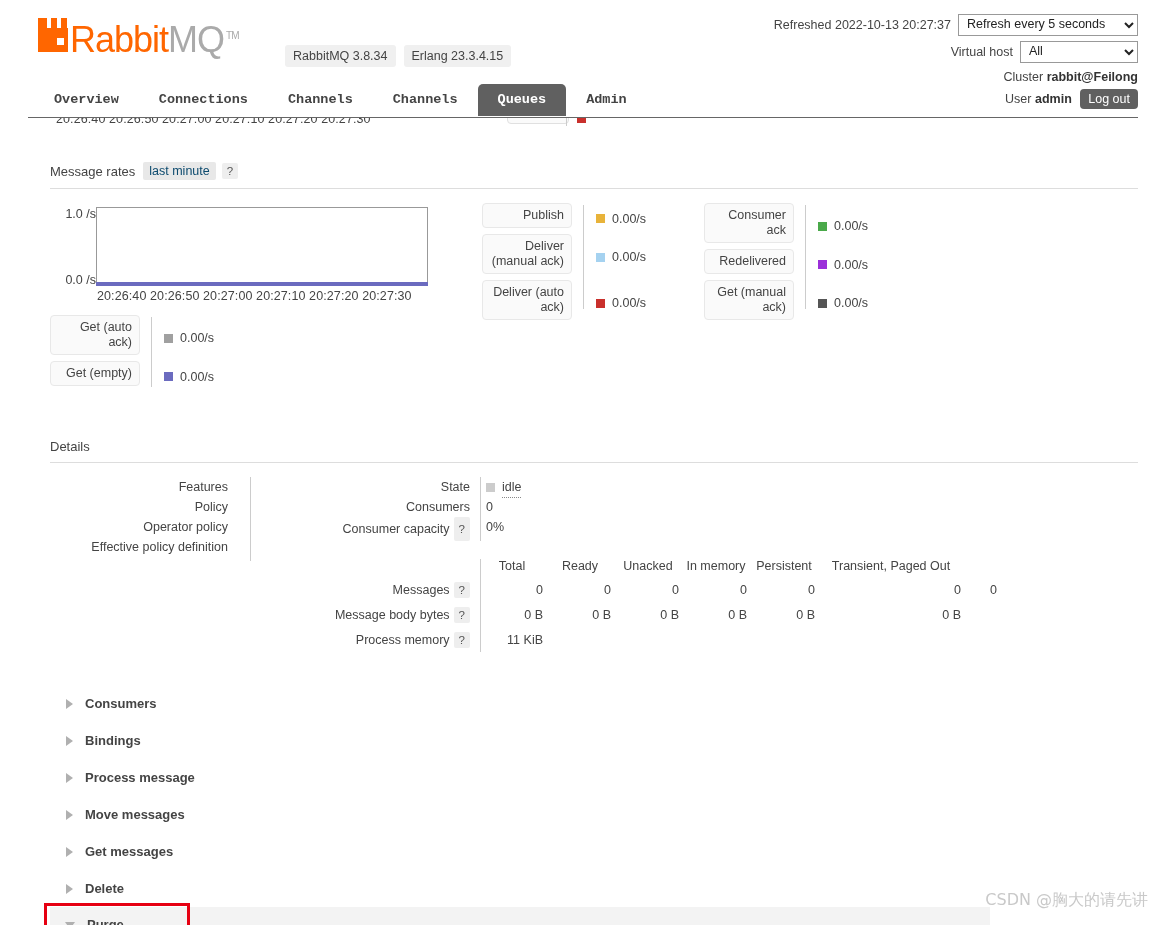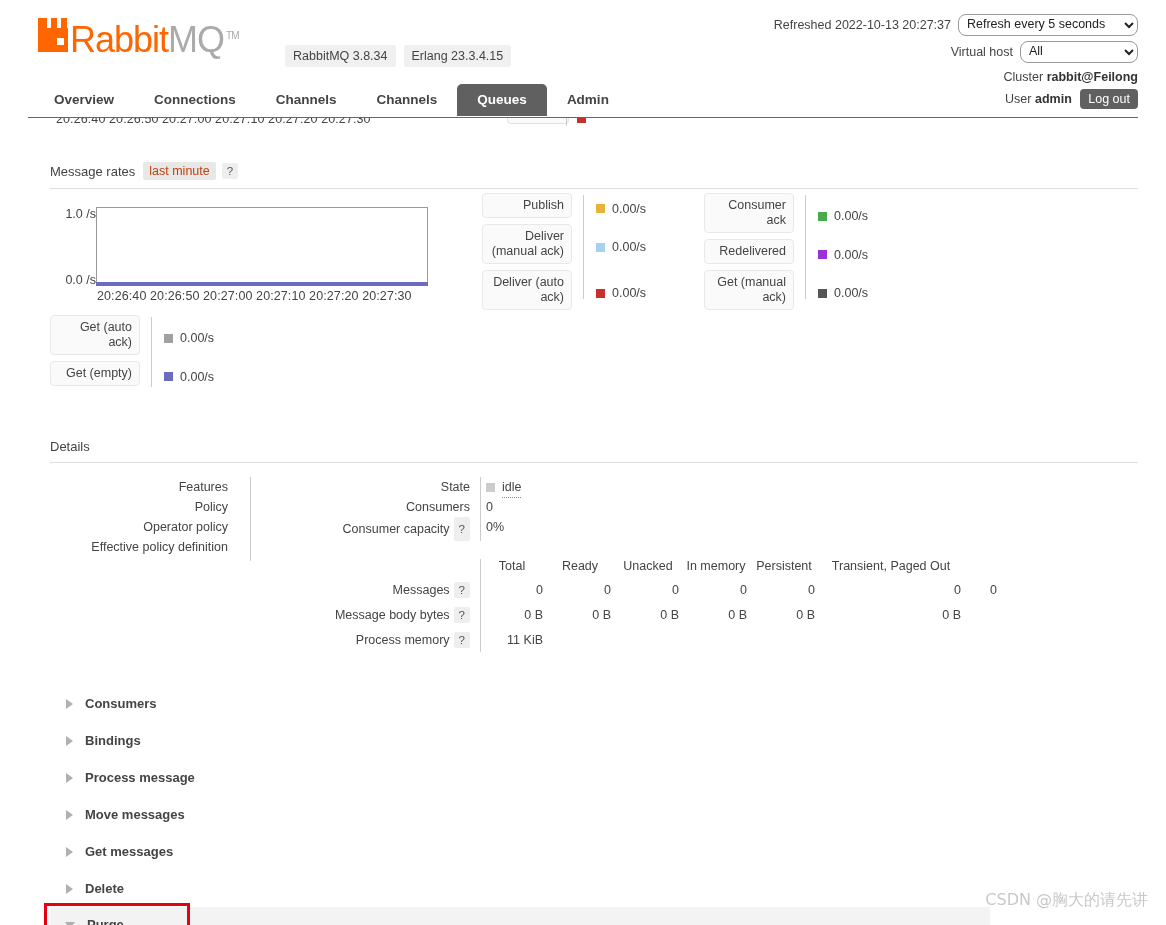--- a/index.html
+++ b/index.html
@@ -101,21 +101,21 @@
     justify-content: flex-end;
     margin-bottom: 5px;
     height: 22px;
   }
   .hr-label { margin-right: 7px; white-space: nowrap; }
   select.hr-select {
     font-family: "Liberation Sans", sans-serif;
     font-size: 12.5px;
     color: #222;
     border: 1px solid #999;
-    border-radius: 8px;
+    border-radius: 0;
     background: #fff;
     padding: 0 2px 2px 4px;
     height: 22px;
   }
   #refresh-select { width: 180px; }
   #vhost-select { width: 118px; }
   .hr-plain { line-height: 18px; margin-bottom: 3px; }
   .hr-plain b { color: #333; }
   .logout-btn {
     display: inline-block;
@@ -130,20 +130,21 @@
     cursor: pointer;
   }
 
   
   .nav-tabs {
     position: absolute;
     left: 6px;
     top: 84px;
     display: flex;
     align-items: flex-end;
+    font-family: Liberation Mono, monospace;
   }
   .nav-tab {
     font-size: 13.5px;
     font-weight: bold;
     color: #444444;
     padding: 8px 20px 9px 20px;
     border-radius: 5px 5px 0 0;
     cursor: pointer;
     white-space: nowrap;
   }
@@ -231,21 +232,21 @@
     display: flex;
     align-items: center;
     padding: 0;
     margin: 44px 0 0 22px;
     font-size: 13px;
     color: #444;
   }
   .section-head .title { margin-right: 8px; }
   .chip {
     background: #e8e8e8;
-    color: #c2410c;
+    color: #0c4a6e;
     font-size: 12.5px;
     padding: 2px 6px;
     border-radius: 2px;
     margin-right: 6px;
     cursor: pointer;
   }
   .help-chip {
     background: #eeeeee;
     color: #555;
     font-size: 11.5px;
@@ -307,21 +308,21 @@
     top: 82px;
     font-size: 12.5px;
     color: #444;
     white-space: nowrap;
     letter-spacing: 0.1px;
   }
 
   
   .legend-group {
     position: absolute;
-    top: 4px;
+    top: 14px;
     display: flex;
   }
   .legend-group.g1 { left: 432px; }
   .legend-group.g2 { left: 654px; }
   .legend-labels { width: 90px; }
   .legend-btn {
     background: #fafafa;
     border: 1px solid #e8e8e8;
     border-radius: 4px;
     font-size: 12.5px;

